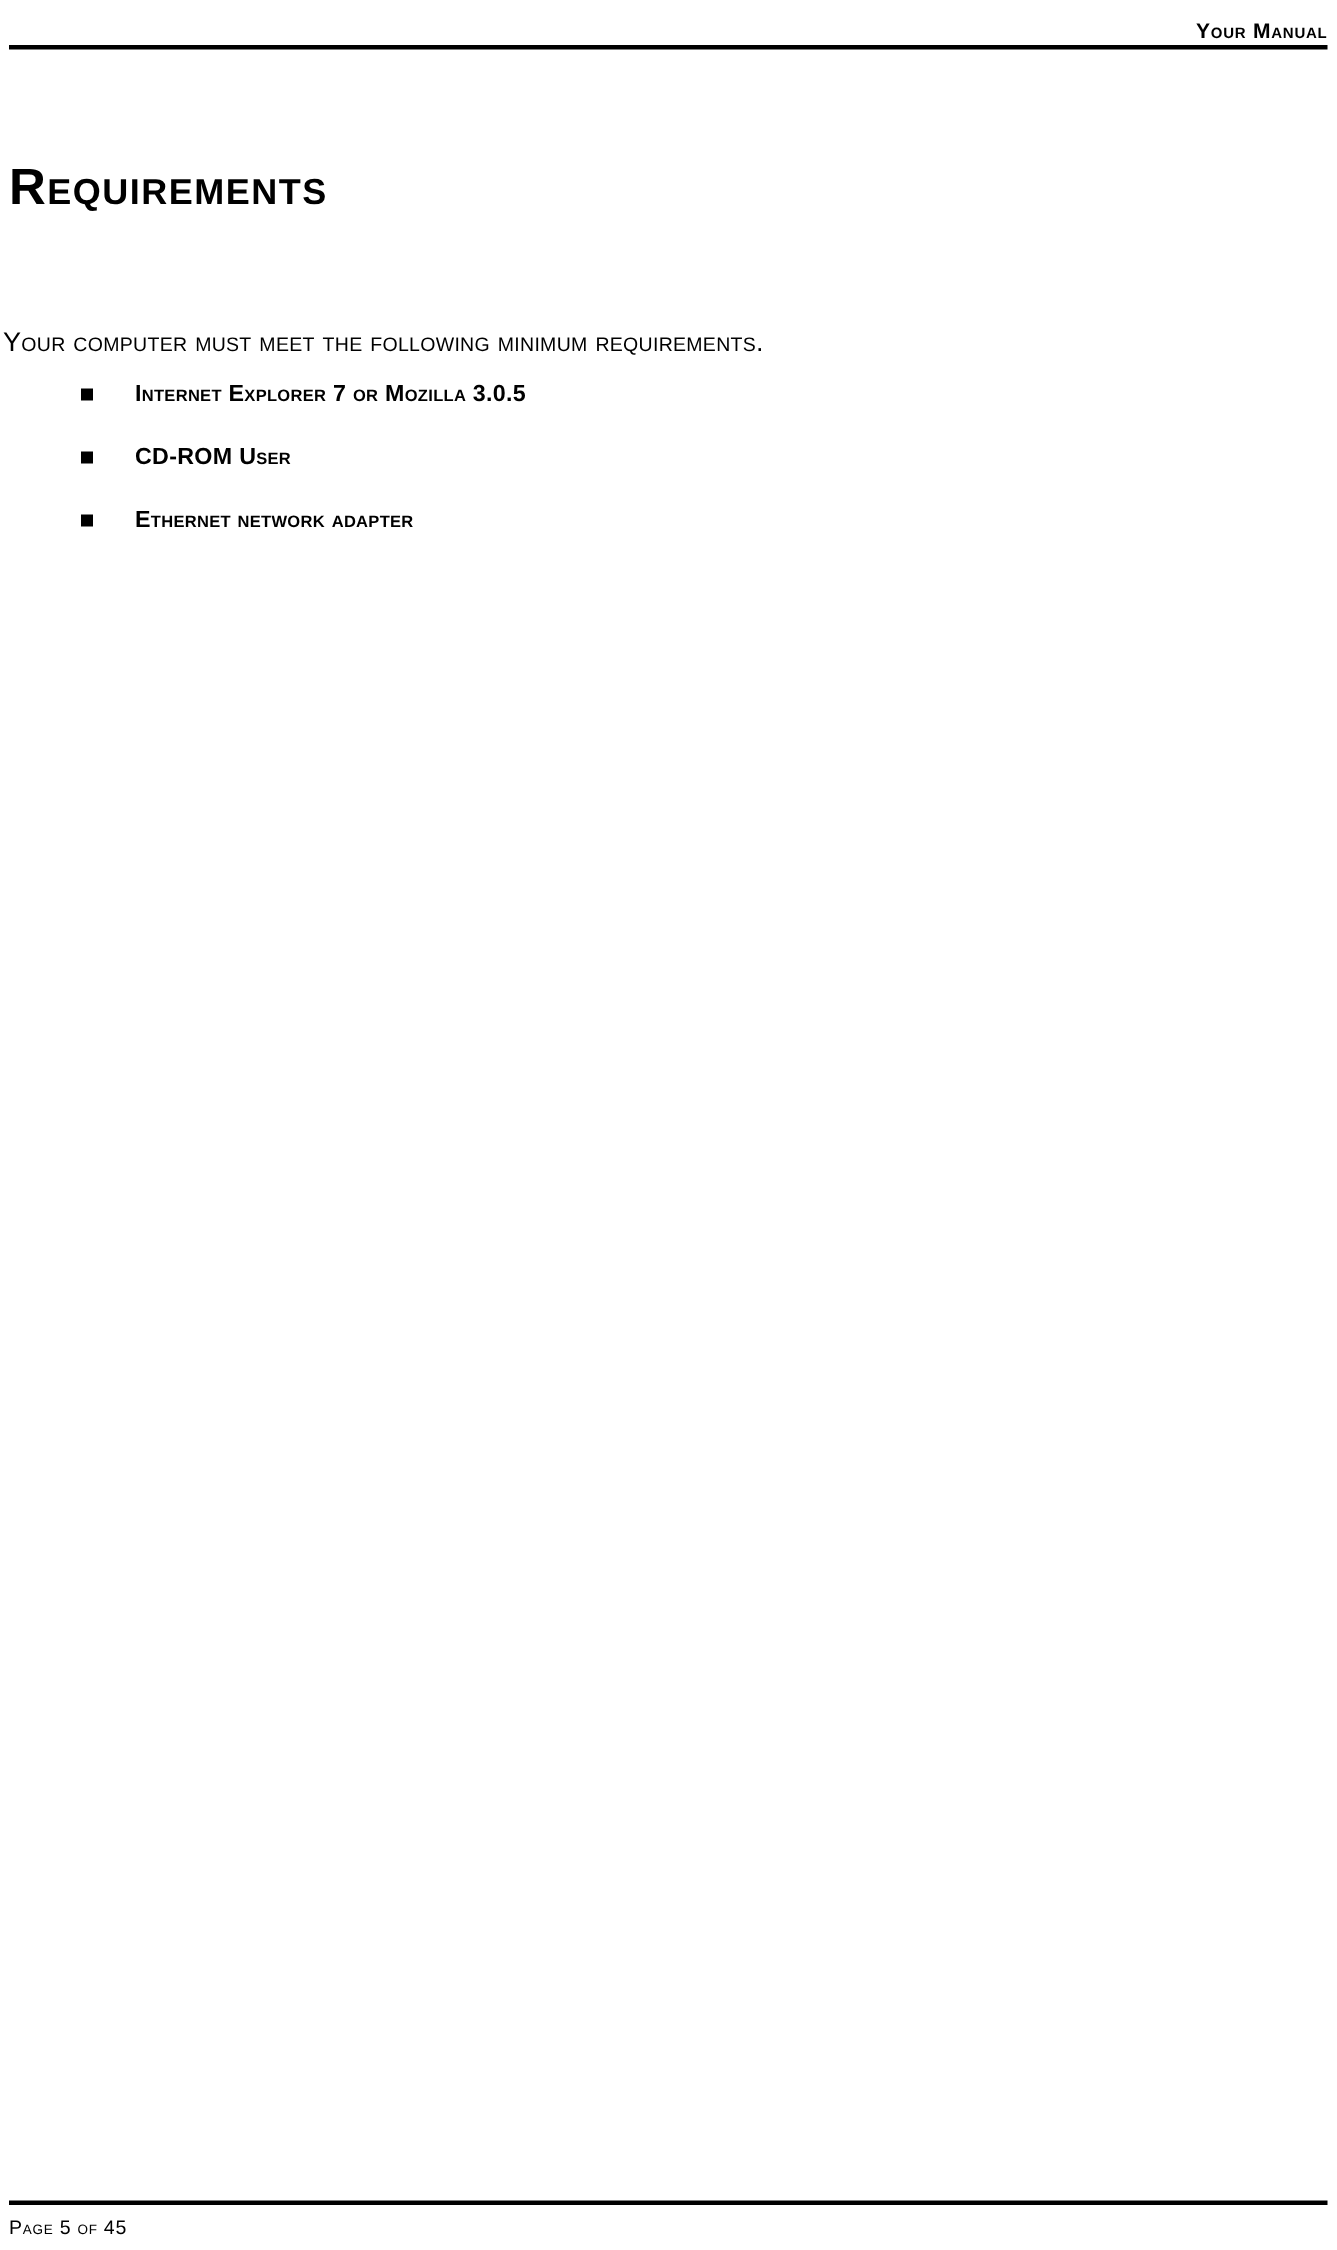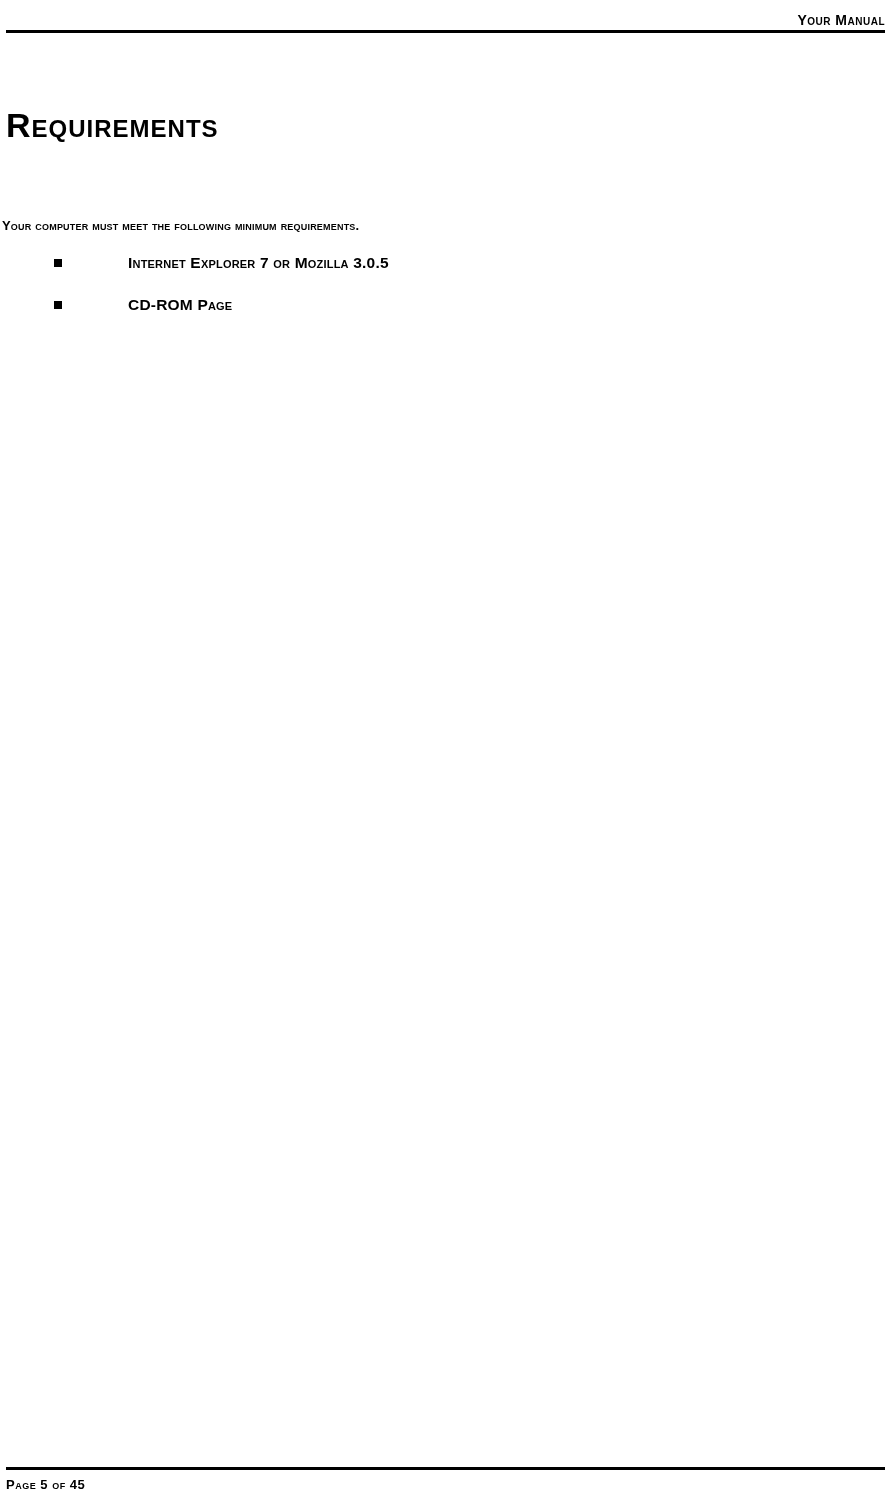--- a/index.html
+++ b/index.html
@@ -39,22 +39,22 @@
       font-variant: small-caps;
       font-size: 34px;
       font-weight: bold;
       letter-spacing: 1px;
     }
     .intro {
       position: absolute;
       top: 218px;
       left: 2px;
       font-variant: small-caps;
-      font-size: 13px;
-      font-weight: bold;
+      font-size: 18px;
+      font-weight: normal;
       letter-spacing: 0.2px;
     }
     .bullets {
       position: absolute;
       top: 254px;
       left: 54px;
       right: 40px;
     }
     .bullet-row {
       display: flex;
@@ -66,55 +66,58 @@
       height: 8px;
       background: #000000;
       margin-right: 28px;
       flex: 0 0 auto;
     }
     .bullet-text {
       font-variant: small-caps;
       font-size: 15.5px;
       font-weight: bold;
       letter-spacing: 0.2px;
-      margin-left: 38px;
     }
     .footer-rule {
       position: absolute;
       bottom: 30px;
       left: 6px;
       right: 6px;
       height: 3px;
       background: #000000;
     }
     .footer-label {
       position: absolute;
       bottom: 8px;
       left: 6px;
       font-variant: small-caps;
       font-size: 13px;
-      font-weight: bold;
+      font-weight: normal;
       letter-spacing: 0.5px;
     }
   </style>
 </head>
 <body>
 
 <div class="header-label">Your Manual</div>
 <div class="header-rule"></div>
 
 <div class="page-title">Requirements</div>
 
 <div class="intro">Your computer must meet the following minimum requirements.</div>
 
 <div class="bullets">
   <div class="bullet-row">
     <div class="bullet-mark"></div>
     <div class="bullet-text">Internet Explorer 7 or Mozilla 3.0.5</div>
   </div>
   <div class="bullet-row">
     <div class="bullet-mark"></div>
-    <div class="bullet-text">CD-ROM Page</div>
+    <div class="bullet-text">CD-ROM User</div>
+  </div>
+  <div class="bullet-row">
+    <div class="bullet-mark"></div>
+    <div class="bullet-text">Ethernet network adapter</div>
   </div>
 </div>
 
 <div class="footer-rule"></div>
 <div class="footer-label">Page 5 of 45</div>
 
 </body></html>

